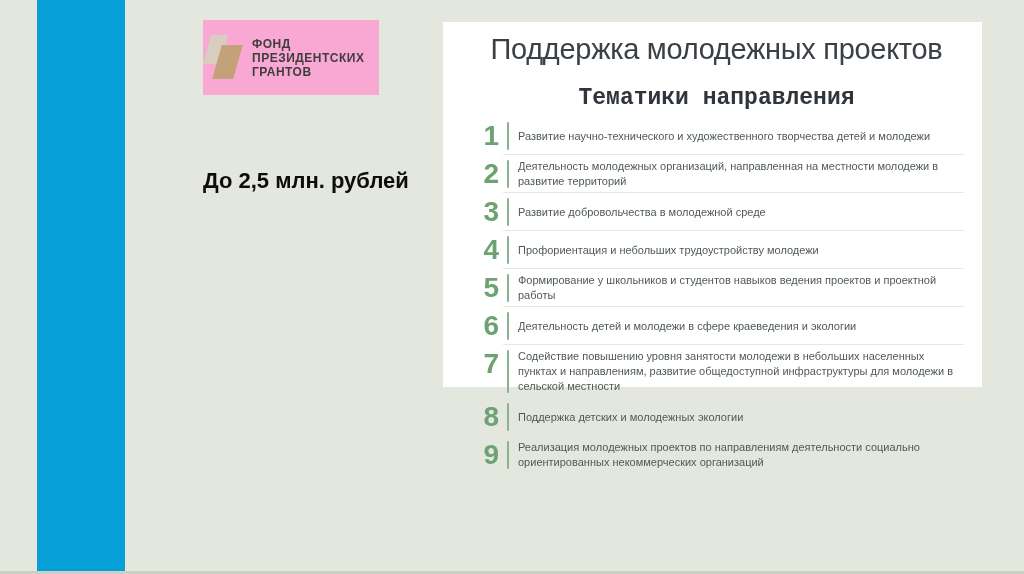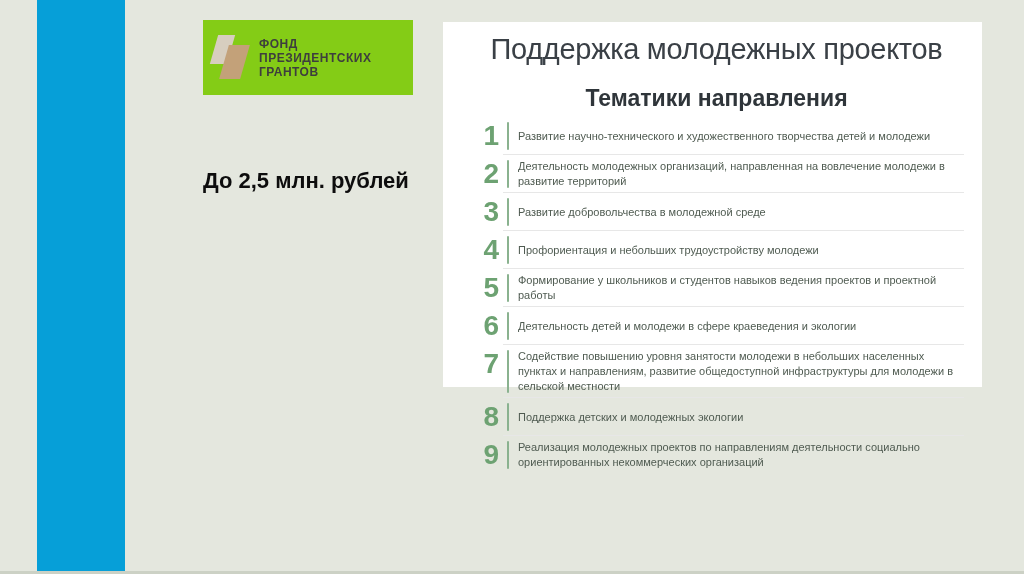--- a/index.html
+++ b/index.html
@@ -27,25 +27,25 @@
   .bottom-edge {
     position: absolute;
     left: 0; bottom: 0;
     width: 100%; height: 3px;
     background: #ccd1c5;
   }
   
   .logo-card {
     position: absolute;
     left: 203px; top: 20px;
-    width: 210px; height: 75px;
-    background: #84cc16;
+    width: 176px; height: 75px;
+    background: #f9a8d4;
     display: flex;
     align-items: center;
-    padding-left: 8px;
+    padding-left: 1px;
   }
   .logo-mark {
     position: relative;
     width: 38px; height: 46px;
     flex: 0 0 auto;
   }
   .para {
     position: absolute;
     transform: skewX(-16deg);
   }
@@ -87,20 +87,21 @@
     color: #3a4046;
     letter-spacing: -0.3px;
   }
   .card-subtitle {
     text-align: center;
     font-size: 23px;
     font-weight: bold;
     line-height: 28px;
     color: #2f353a;
     margin-top: 18px;
+    font-family: Liberation Mono, monospace;
   }
   .topics-list { margin-top: 5px; }
   .topic-row {
     position: relative;
     display: flex;
     align-items: flex-start;
     padding: 4px 0;
   }
   .topic-row::after {
     content: "";
@@ -160,21 +161,21 @@
   <div class="topics-list">
   <div class="topic-row">
     <div class="topic-num">1</div>
     <div class="topic-tick"></div>
     <div class="topic-text">Развитие научно-технического и художественного творчества детей и молодежи</div>
   </div>
 
   <div class="topic-row">
     <div class="topic-num">2</div>
     <div class="topic-tick"></div>
-    <div class="topic-text">Деятельность молодежных организаций, направленная на вовлечение молодежи в развитие территорий</div>
+    <div class="topic-text">Деятельность молодежных организаций, направленная на местности молодежи в развитие территорий</div>
   </div>
 
   <div class="topic-row">
     <div class="topic-num">3</div>
     <div class="topic-tick"></div>
     <div class="topic-text">Развитие добровольчества в молодежной среде</div>
   </div>
 
   <div class="topic-row">
     <div class="topic-num">4</div>

